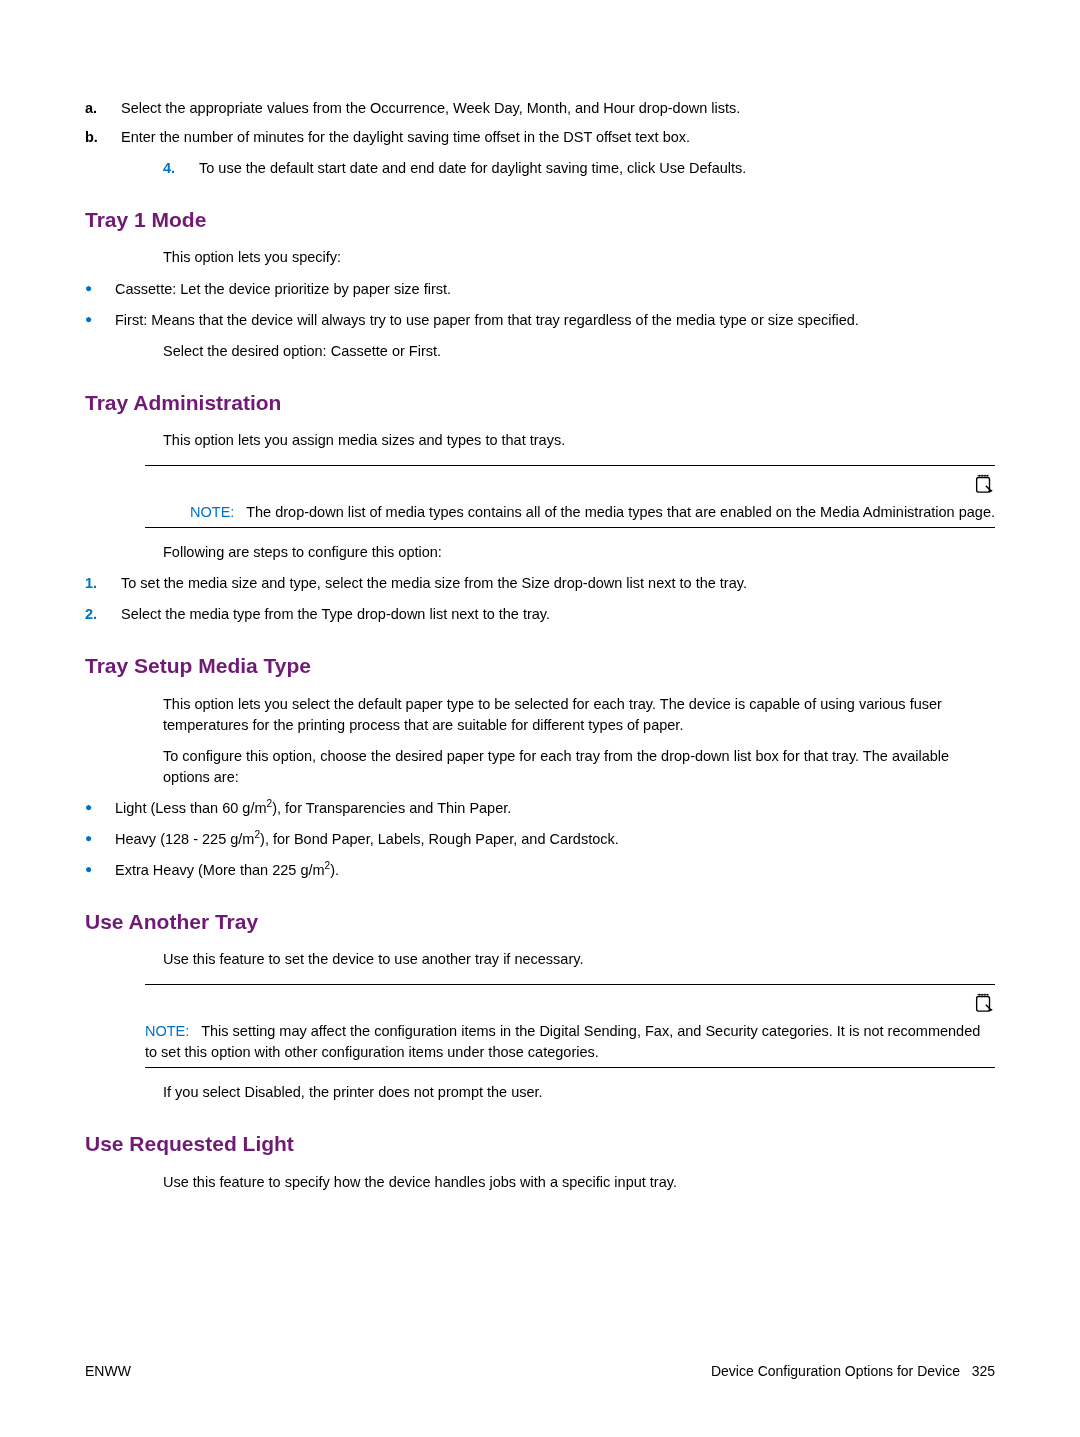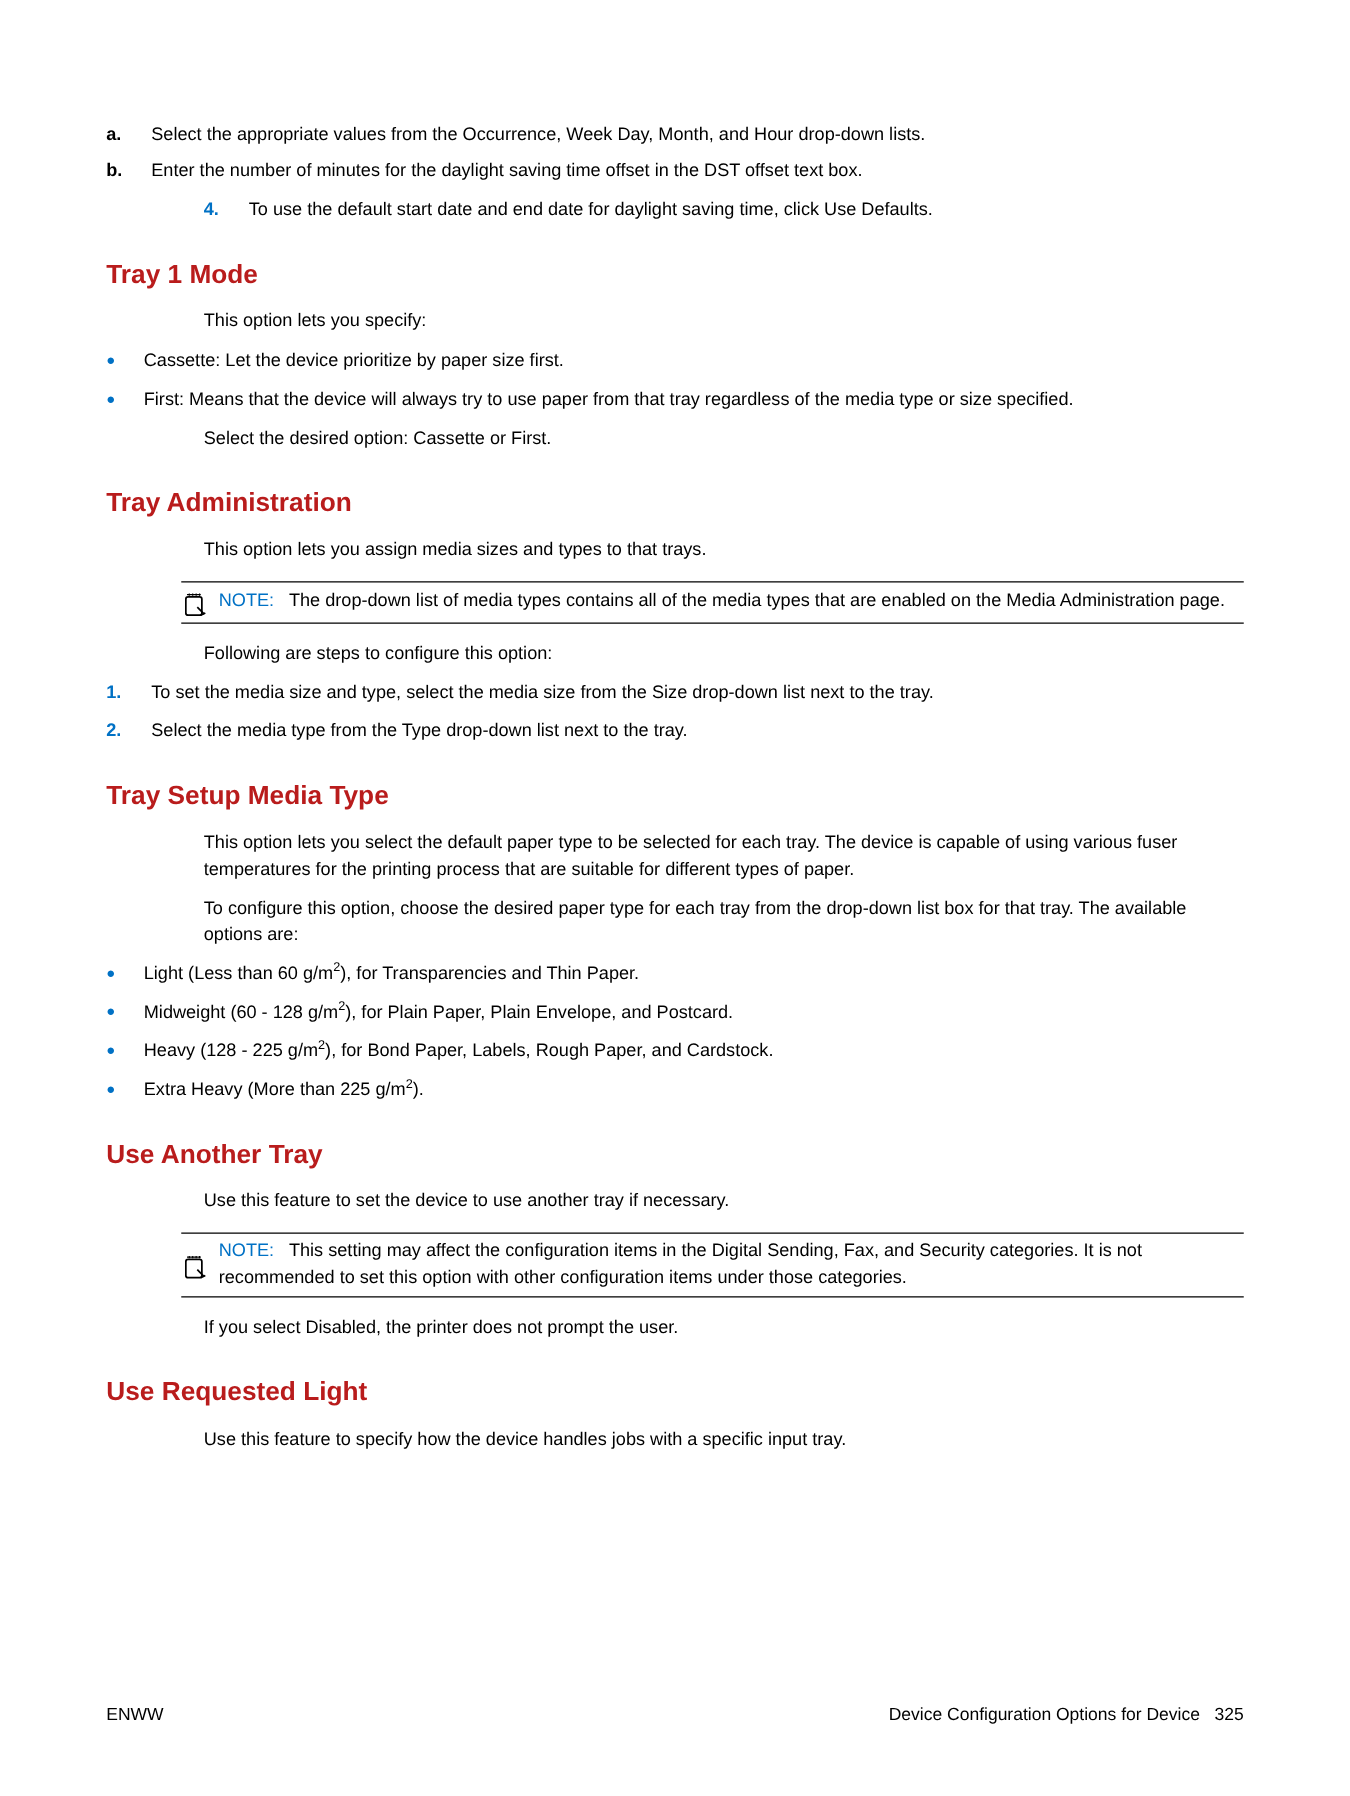--- a/index.html
+++ b/index.html
@@ -15,21 +15,21 @@
     min-height: 1437px;
     box-sizing: border-box;
     padding: 90px 85px 70px 85px;
     position: relative;
     background: #fff;
   }
   .content {
     line-height: 1.45;
   }
   h2.section {
-    color: #b91c1c;
+    color: #701a75;
     font-weight: bold;
     font-size: 21px;
     margin: 26px 0 12px 0;
   }
   .indent1 { margin-left: 78px; }
   .indent2 { margin-left: 108px; }
   p { margin: 10px 0; }
   ul.bullets, ol.nums, ol.nums-sub, ol.letters {
     list-style: none;
     padding: 0;
@@ -72,21 +72,22 @@
     left: 0;
     top: 0;
   }
   .note-box {
     border-top: 1px solid #000;
     border-bottom: 1px solid #000;
     margin: 14px 0 14px 60px;
     padding: 4px 0 4px 0;
     display: flex;
     gap: 8px;
-    align-items: center;
+    align-items: flex-end;
+    flex-direction: column;
   }
   .note-icon {
     flex: 0 0 auto;
     width: 22px;
     height: 22px;
     margin-top: 2px;
   }
   .note-text {
     flex: 1;
   }
@@ -177,23 +178,20 @@
     </ol>
 
     <h2 class="section">Tray Setup Media Type</h2>
     <p class="indent1">This option lets you select the default paper type to be selected for each tray. The device is capable of using various fuser temperatures for the printing process that are suitable for different types of paper.</p>
     <p class="indent1">To configure this option, choose the desired paper type for each tray from the drop-down list box for that tray. The available options are:</p>
     <ul class="bullets indent1">
       <li>
         <span class="b">Light</span><span> (Less than 60 g/m</span><sup>2</sup><span>), for Transparencies and Thin Paper.</span>
       </li>
       <li>
-        <span class="b">Midweight</span><span> (60 - 128 g/m</span><sup>2</sup><span>), for Plain Paper, Plain Envelope, and Postcard.</span>
-      </li>
-      <li>
         <span class="b">Heavy</span><span> (128 - 225 g/m</span><sup>2</sup><span>), for Bond Paper, Labels, Rough Paper, and Cardstock.</span>
       </li>
       <li>
         <span class="b">Extra Heavy</span><span> (More than 225 g/m</span><sup>2</sup><span>).</span>
       </li>
     </ul>
 
     <h2 class="section">Use Another Tray</h2>
     <p class="indent1">Use this feature to set the device to use another tray if necessary.</p>
 

